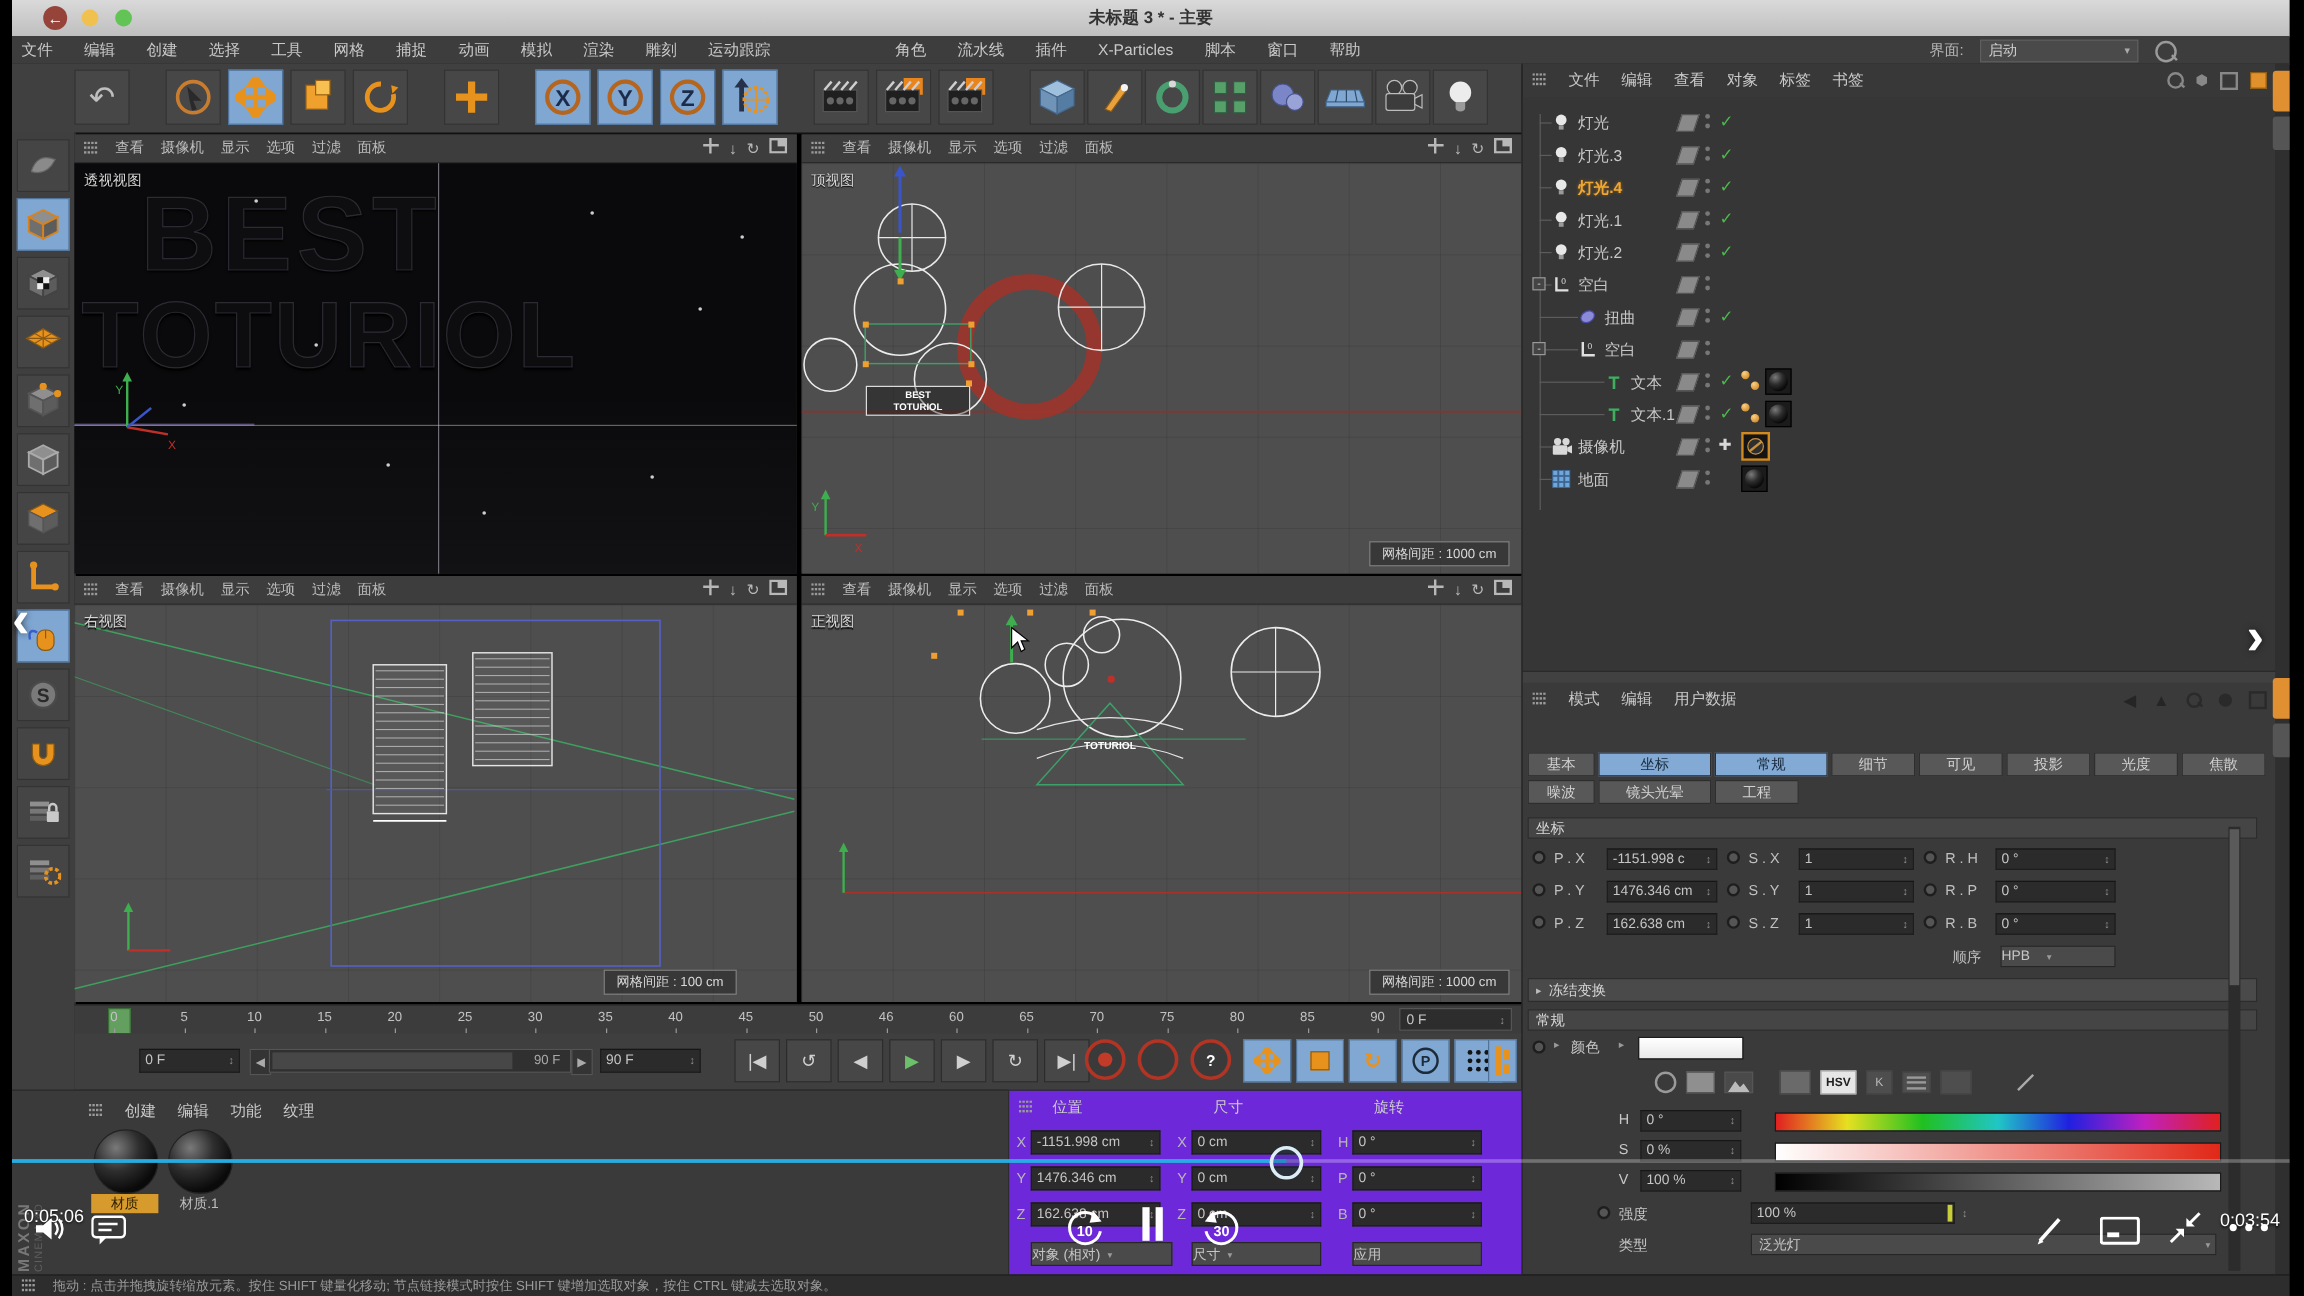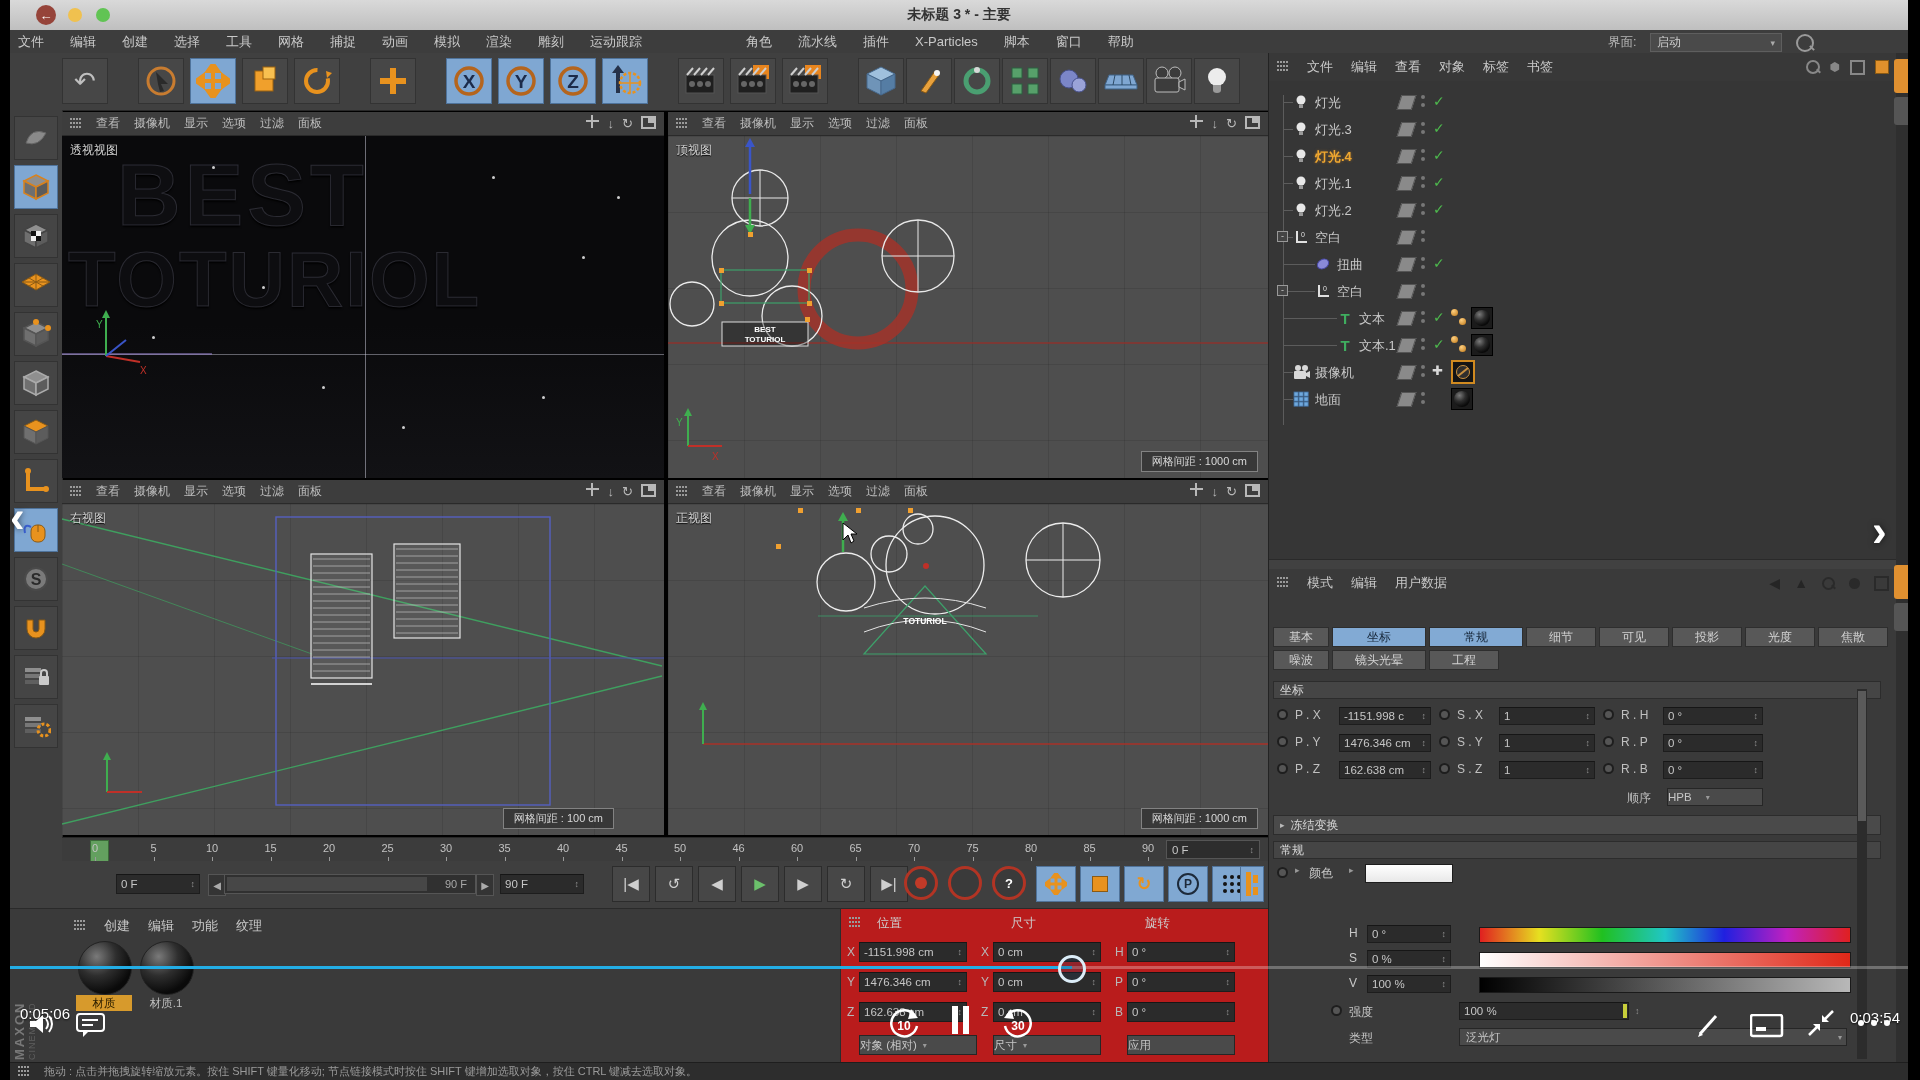--- a/index.html
+++ b/index.html
@@ -770,21 +770,21 @@
         <span class="menuitem">创建</span>
         <span class="menuitem">编辑</span>
         <span class="menuitem">功能</span>
         <span class="menuitem">纹理</span>
       </div>
       <div class="abs sphere" style="position: absolute; left: 68px; top: 32px; width: 52px; height: 52px; border: 1px solid rgb(34, 34, 34);"></div>
       <div class="abs sphere" style="position: absolute; left: 130px; top: 32px; width: 52px; height: 52px; border: 1px solid rgb(34, 34, 34);"></div>
       <div style="position: absolute; left: 66px; top: 86px; width: 56px; height: 16px; background: rgb(215, 154, 44); color: rgb(46, 32, 0); font-size: 11.5px; display: flex; align-items: center; justify-content: center;">材质</div>
       <div style="position: absolute; left: 128px; top: 86px; width: 56px; height: 16px; color: rgb(189, 189, 189); font-size: 11.5px; display: flex; align-items: center; justify-content: center;">材质.1</div>
     </div>
-    <div style="position: absolute; left: 840px; top: 908px; width: 428px; height: 154px; background: #b91c1c; border-top: 1px solid rgb(42, 42, 42); border-left: 1px solid rgb(44, 44, 44);">
+    <div style="position: absolute; left: 840px; top: 908px; width: 428px; height: 154px; background: #6d28d9; border-top: 1px solid rgb(42, 42, 42); border-left: 1px solid rgb(44, 44, 44);">
       <span style="position: absolute; left: 8px; top: 8px; display: flex;">
         <svg width="12" height="12" viewBox="0 0 12 12">
           <rect x="0" y="0" width="2" height="2" fill="#9a9a9a"></rect>
           <rect x="3" y="0" width="2" height="2" fill="#9a9a9a"></rect>
           <rect x="6" y="0" width="2" height="2" fill="#9a9a9a"></rect>
           <rect x="9" y="0" width="2" height="2" fill="#9a9a9a"></rect>
           <rect x="0" y="4" width="2" height="2" fill="#9a9a9a"></rect>
           <rect x="3" y="4" width="2" height="2" fill="#9a9a9a"></rect>
           <rect x="6" y="4" width="2" height="2" fill="#9a9a9a"></rect>
           <rect x="9" y="4" width="2" height="2" fill="#9a9a9a"></rect>
@@ -1196,20 +1196,39 @@
         <div class="abs sect" style="position: absolute; left: 4px; top: 246px; width: 608px; height: 20px; background: rgb(74, 74, 74);">
           <span style="font-size: 9px; margin-right: 6px; color: rgb(187, 187, 187);">▸</span>
           <span>冻结变换</span>
         </div>
         <div class="abs sect" style="position: absolute; left: 4px; top: 272px; width: 608px; height: 18px;">常规</div>
         <div class="abs radio" style="position: absolute; left: 8px; top: 298px; width: 11px; height: 11px;"></div>
         <span style="position: absolute; left: 26px; top: 296px; font-size: 9px; color: rgb(153, 153, 153);">▸</span>
         <span style="position: absolute; left: 40px; top: 296px; color: rgb(200, 200, 200); font-size: 12px;">颜色</span>
         <span style="position: absolute; left: 80px; top: 296px; font-size: 9px; color: rgb(153, 153, 153);">▸</span>
         <div style="position: absolute; left: 96px; top: 295px; width: 86px; height: 17px; background: linear-gradient(rgb(255, 255, 255), rgb(232, 232, 232)); border: 1px solid rgb(29, 29, 29);"></div>
+        <div style="position: absolute; left: 110px; top: 322px; width: 520px; height: 22px; display: flex; gap: 8px; align-items: center;">
+          <span style="width: 18px; height: 18px; border-radius: 50%; border: 2px solid rgb(154, 154, 154); box-sizing: border-box;"></span>
+          <span style="width: 22px; height: 16px; background: rgb(143, 143, 143); border: 1px solid rgb(85, 85, 85);"></span>
+          <span style="width: 22px; height: 16px; background: rgb(74, 74, 74); border: 1px solid rgb(85, 85, 85); display: flex; align-items: flex-end; justify-content: center;">
+            <svg width="18" height="12">
+              <polygon points="0,12 6,3 10,8 13,5 18,12" fill="#bbb"></polygon>
+            </svg>
+          </span>
+          <span style="width: 24px; height: 18px; margin-left: 14px; background: rgb(106, 106, 106); border: 1px solid rgb(68, 68, 68);"></span>
+          <span style="width: 28px; height: 18px; background: rgb(230, 230, 230); color: rgb(34, 34, 34); font-size: 10px; font-weight: bold; display: flex; align-items: center; justify-content: center; border: 1px solid rgb(170, 170, 170);">HSV</span>
+          <span style="width: 20px; height: 18px; background: rgb(78, 78, 78); border: 1px solid rgb(68, 68, 68); color: rgb(187, 187, 187); font-size: 10px; display: flex; align-items: center; justify-content: center;">K</span>
+          <span style="width: 24px; height: 18px; background: rgb(78, 78, 78); border: 1px solid rgb(68, 68, 68); display: flex; flex-direction: column; justify-content: space-evenly; padding: 0px 3px; box-sizing: border-box;">
+            <i style="height:2px;background:#999;"></i>
+            <i style="height:2px;background:#999;"></i>
+            <i style="height:2px;background:#999;"></i>
+          </span>
+          <span style="width: 24px; height: 18px; background: rgb(78, 78, 78); border: 1px solid rgb(68, 68, 68);"></span>
+          <span style="margin-left: 28px; width: 18px; height: 2px; background: rgb(170, 170, 170); transform: rotate(-45deg);"></span>
+        </div>
         <span style="position: absolute; left: 80px; top: 357px; color: rgb(200, 200, 200); font-size: 12px;">H</span>
         <div class="abs fieldbox" style="position: absolute; left: 98px; top: 356px; width: 84px; height: 18px;">
           <span>0 °</span>
           <span class="spin">↕</span>
         </div>
         <div style="position: absolute; left: 210px; top: 358px; width: 370px; height: 14px; background: linear-gradient(90deg, rgb(224, 32, 32), rgb(230, 224, 32) 16%, rgb(32, 192, 32) 33%, rgb(32, 198, 198) 50%, rgb(32, 32, 224) 66%, rgb(192, 32, 192) 83%, rgb(224, 32, 32)); border: 1px solid rgb(26, 26, 26);"></div>
         <span style="position: absolute; left: 80px; top: 382px; color: rgb(200, 200, 200); font-size: 12px;">S</span>
         <div class="abs fieldbox" style="position: absolute; left: 98px; top: 381px; width: 84px; height: 18px;">
           <span>0 %</span>
           <span class="spin">↕</span>

